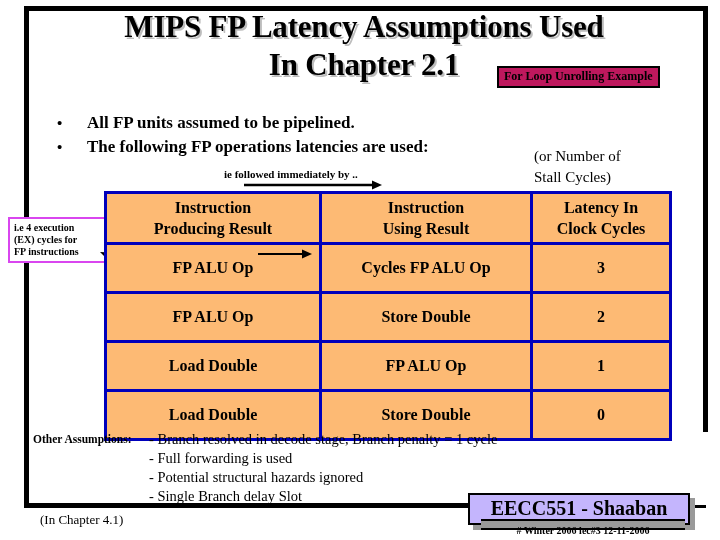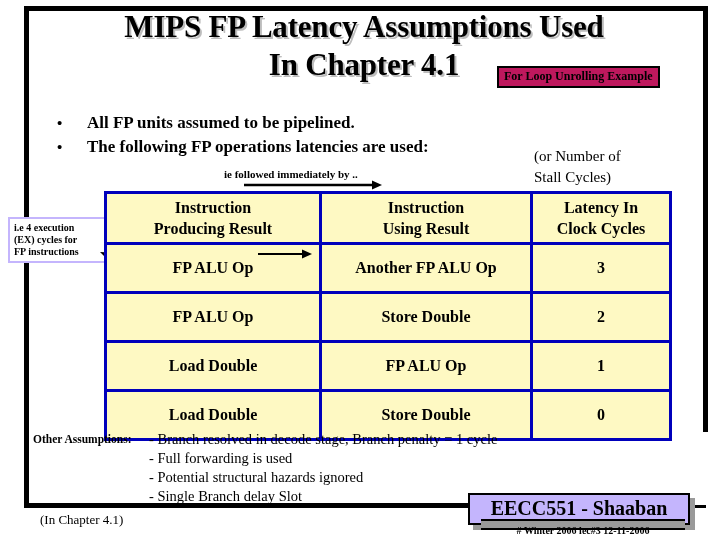--- a/index.html
+++ b/index.html
@@ -118,21 +118,21 @@
     width: 138px;
     height: 10px;
   }
 
   
   #ex-callout {
     position: absolute;
     left: 8px;
     top: 217px;
     width: 92px;
-    border: 2px solid #c4b5fd;
+    border: 2px solid #d946ef;
     background: #fff;
     padding: 3px 4px;
     font-size: 10px;
     font-weight: bold;
     line-height: 12px;
   }
   #ex-callout-arrow {
     position: absolute;
     left: 100px;
     top: 250px;
@@ -141,21 +141,21 @@
   }
 
   
   #latency-table {
     position: absolute;
     left: 104px;
     top: 191px;
     width: 556px;
     border-collapse: collapse;
     table-layout: fixed;
-    background: #fef9c3;
+    background: #fdba74;
   }
   #latency-table th,
   #latency-table td {
     border: 3px solid #0000bb;
     font-weight: bold;
     text-align: center;
     font-size: 16px;
   }
   #latency-table th {
     height: 48px;
@@ -263,21 +263,21 @@
 </style>
 </head>
 <body>
 
 <div id="slide-frame"></div>
 <div id="frame-right"></div>
 <div id="frame-bottom"></div>
 
 <div id="title-block">
   <span id="title-line-1">MIPS FP Latency Assumptions Used</span>
-  <span id="title-line-2">In Chapter 4.1</span>
+  <span id="title-line-2">In Chapter 2.1</span>
 </div>
 <div id="title-badge">For Loop Unrolling Example</div>
 
 <div class="bullet-row" id="bullet-1">
   <span class="bullet-dot">•</span><span>All FP units assumed to be pipelined.</span>
 </div>
 <div class="bullet-row" id="bullet-2">
   <span class="bullet-dot">•</span><span>The following  FP operations latencies are used:</span>
 </div>
 
@@ -315,21 +315,21 @@
       </th>
       <th class="col-lat">
         <span class="hdr-l1">Latency In</span>
         <span class="hdr-l2">Clock Cycles</span>
       </th>
     </tr>
   </thead>
   <tbody>
     <tr>
       <td>FP ALU Op</td>
-      <td>Another FP ALU Op</td>
+      <td>Cycles FP ALU Op</td>
       <td>3</td>
     </tr>
     <tr>
       <td>FP ALU Op</td>
       <td>Store Double</td>
       <td>2</td>
     </tr>
     <tr>
       <td>Load Double</td>
       <td>FP ALU Op</td>

